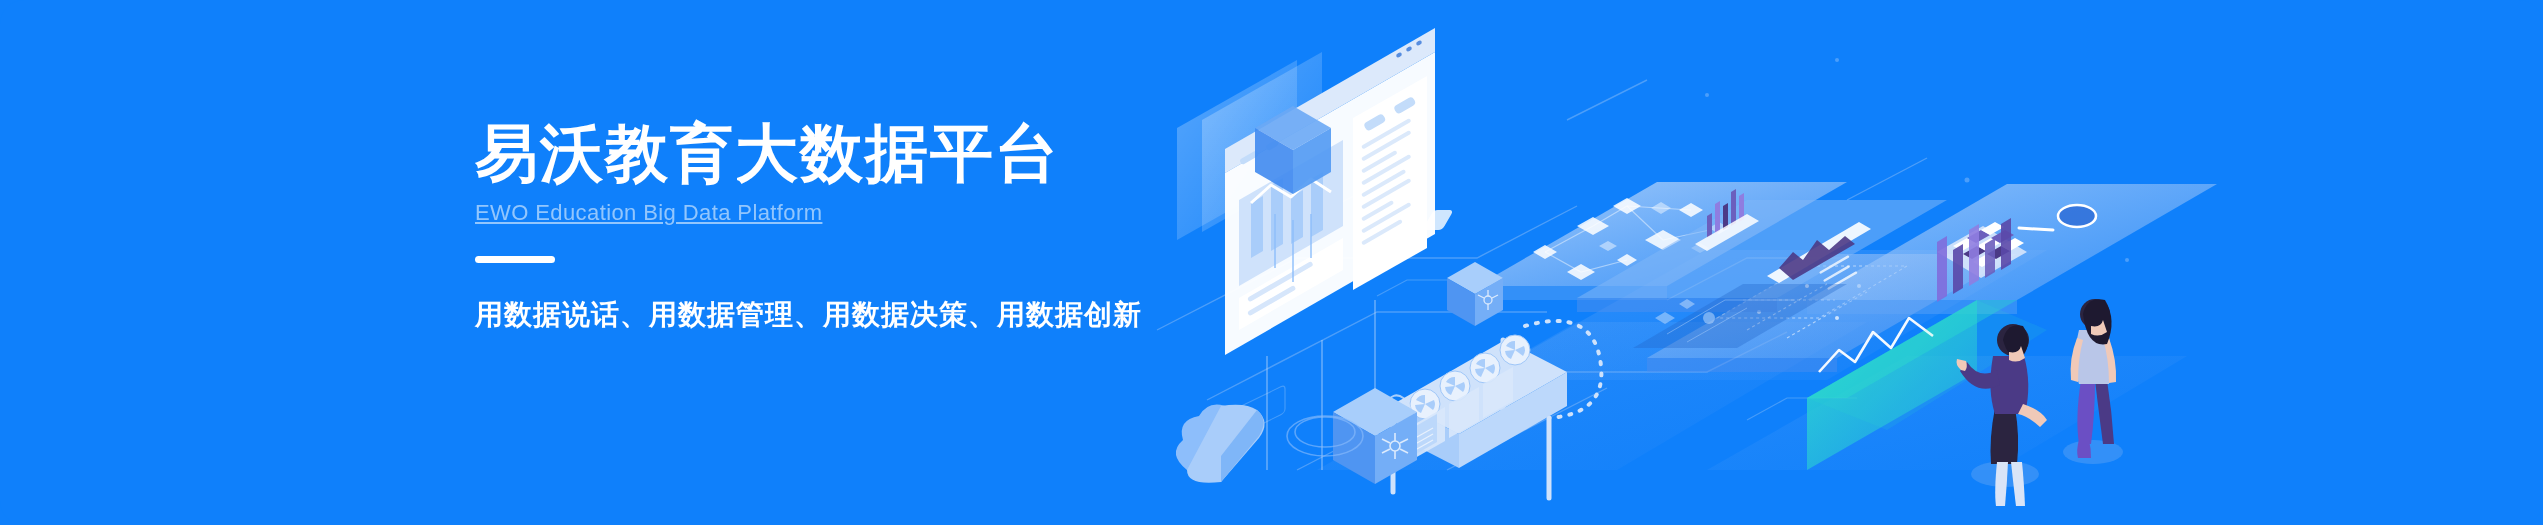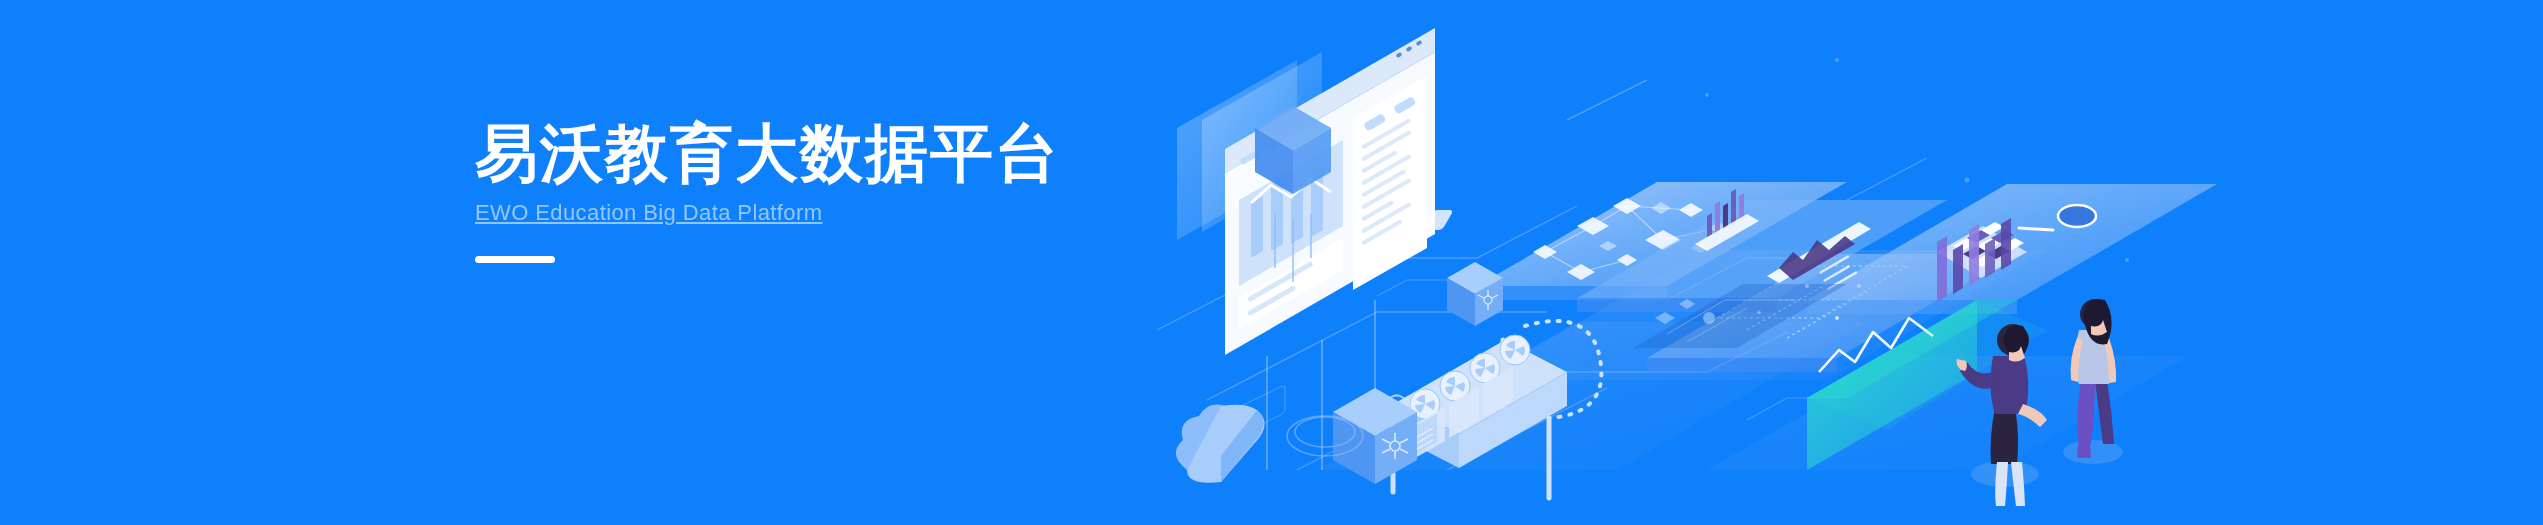--- a/index.html
+++ b/index.html
@@ -66,20 +66,21 @@
 </style>
 </head>
 <body>
 
 <div class="banner">
 
   <div class="text-block">
     <div class="title">易沃教育大数据平台</div>
     <div class="subtitle">EWO Education Big Data Platform</div>
     <div class="divider"></div>
+    <div class="tagline">用数据说话、用数据管理、用数据决策、用数据创新</div>
   </div>
 
   <div class="illustration">
   <svg viewBox="0 0 1200 525" xmlns="http://www.w3.org/2000/svg">
     <defs>
       <linearGradient id="gPanelA" x1="0" y1="0" x2="1" y2="1">
         <stop offset="0" stop-color="#bcd8fb" stop-opacity=".85"></stop>
         <stop offset="1" stop-color="#6aa8f5" stop-opacity=".55"></stop>
       </linearGradient>
       <linearGradient id="gPanelB" x1="0" y1="0" x2="1" y2="1">

